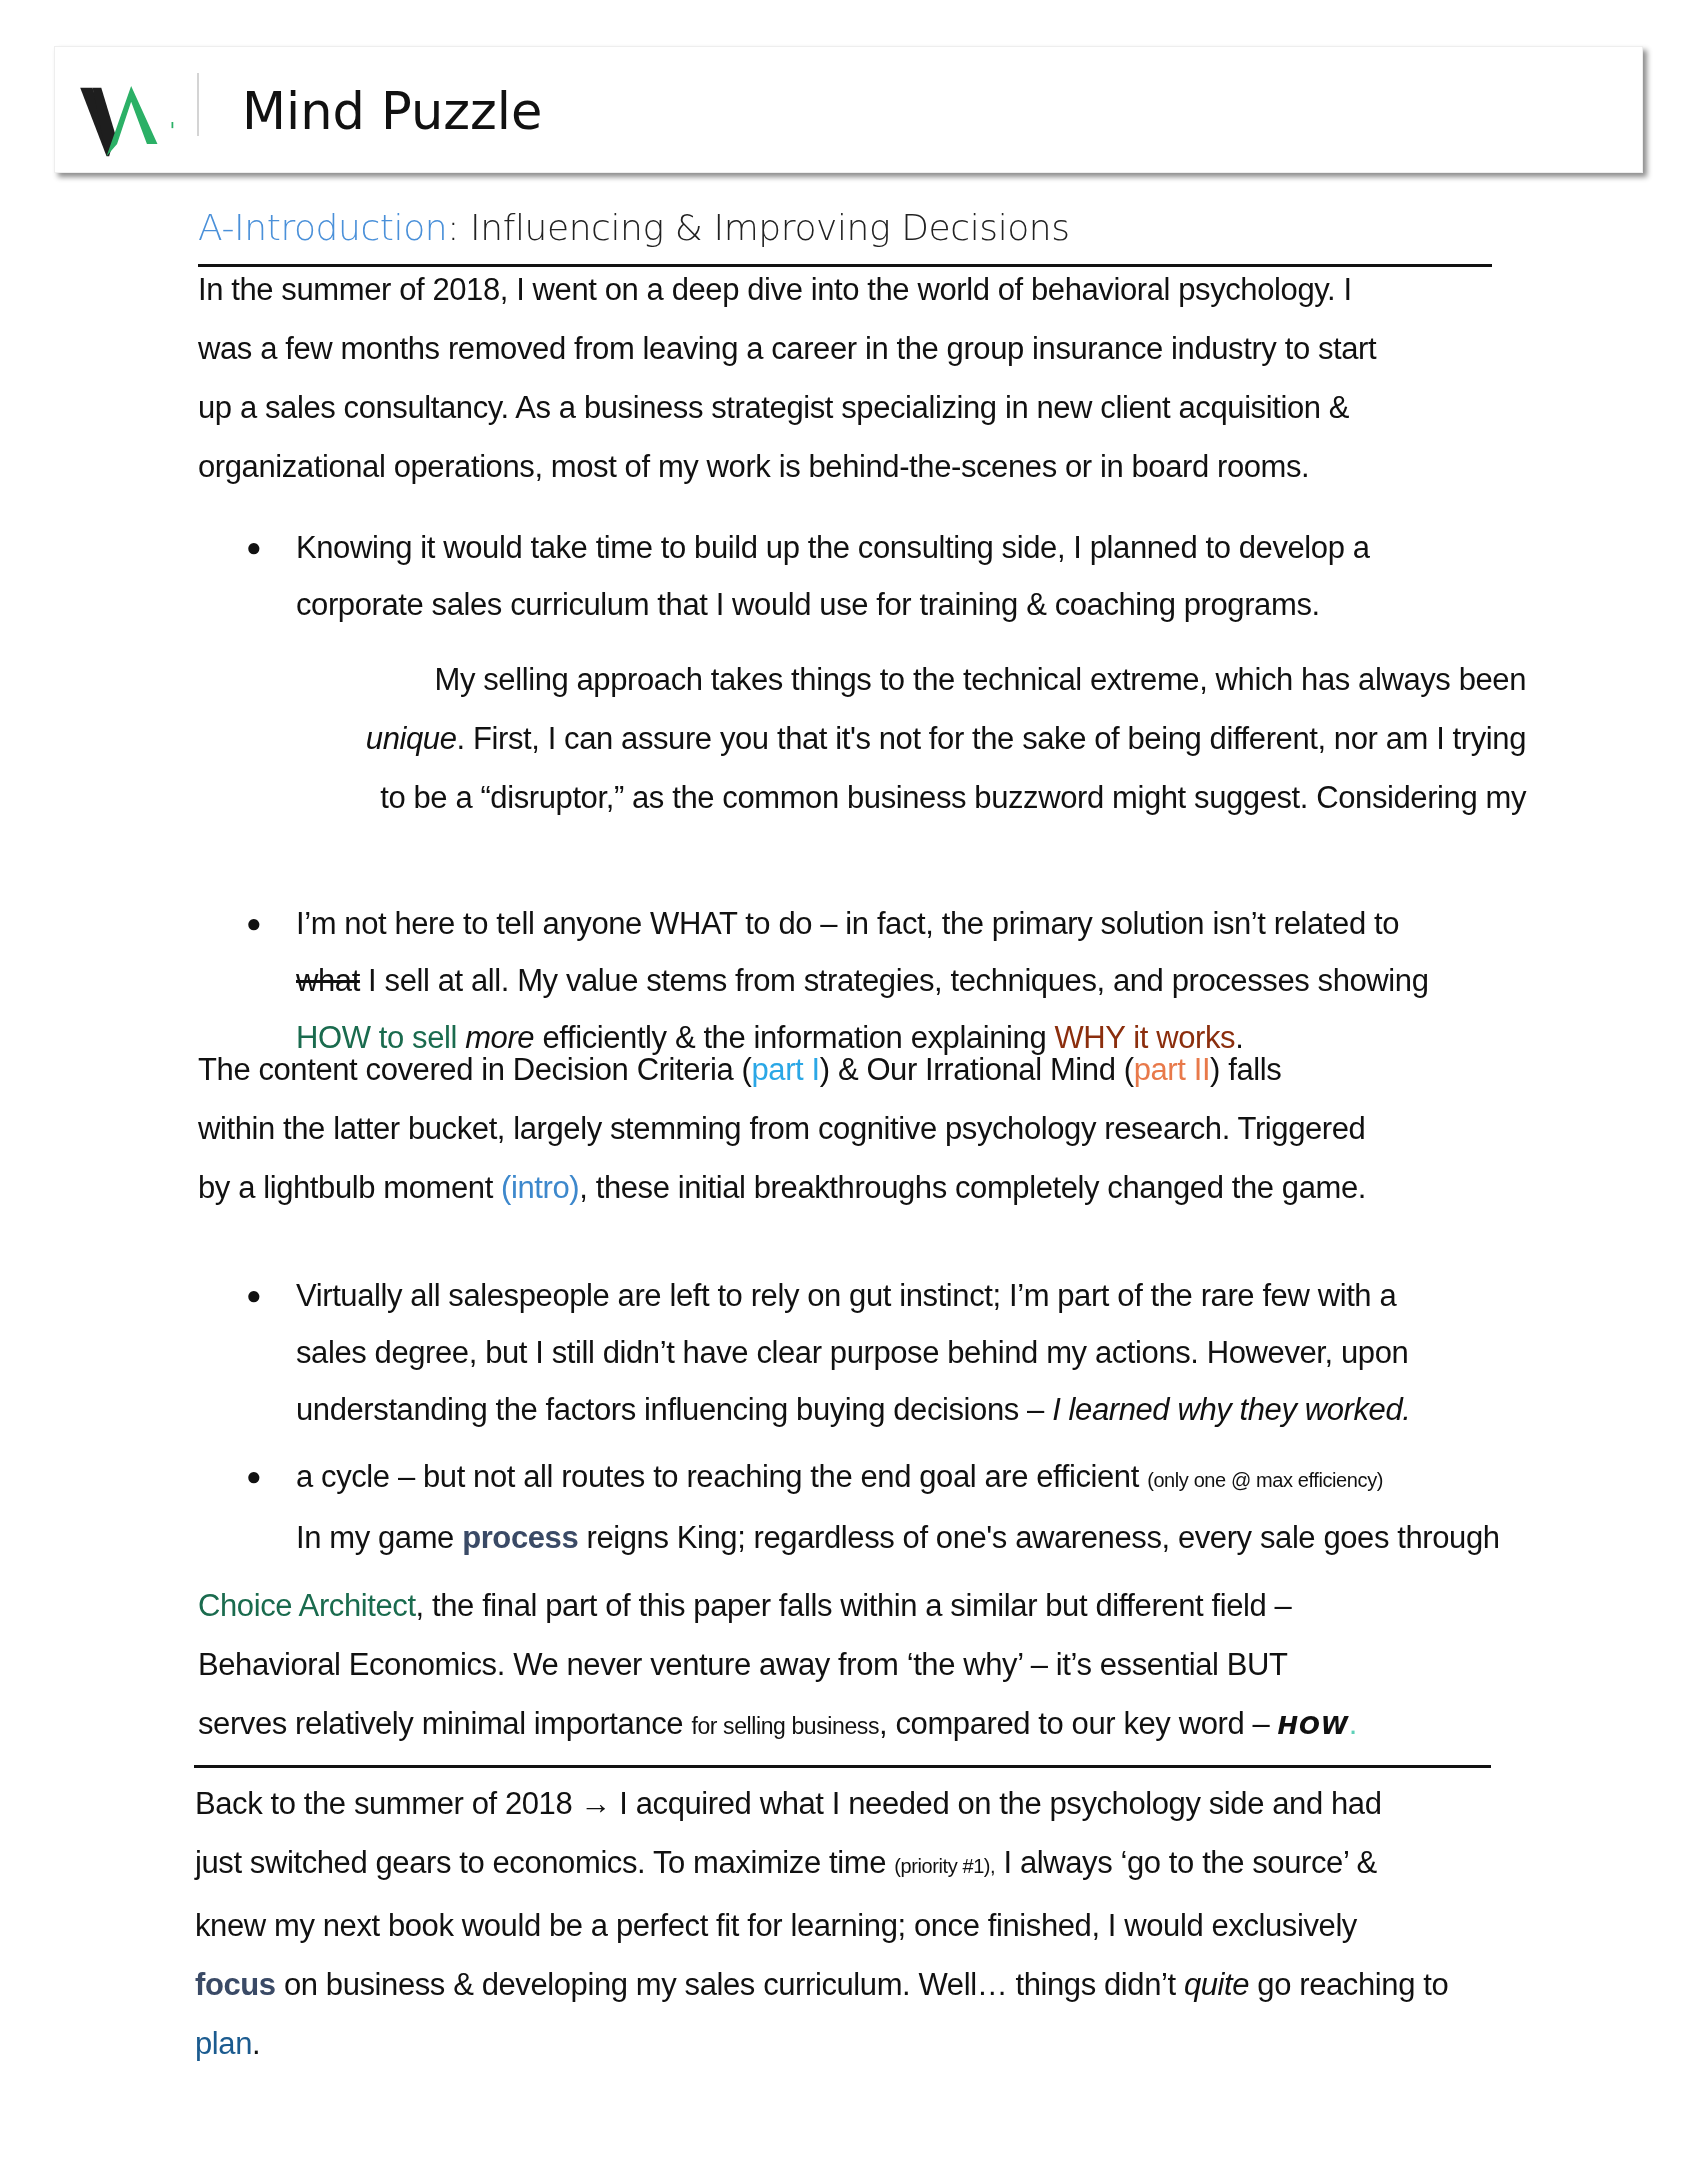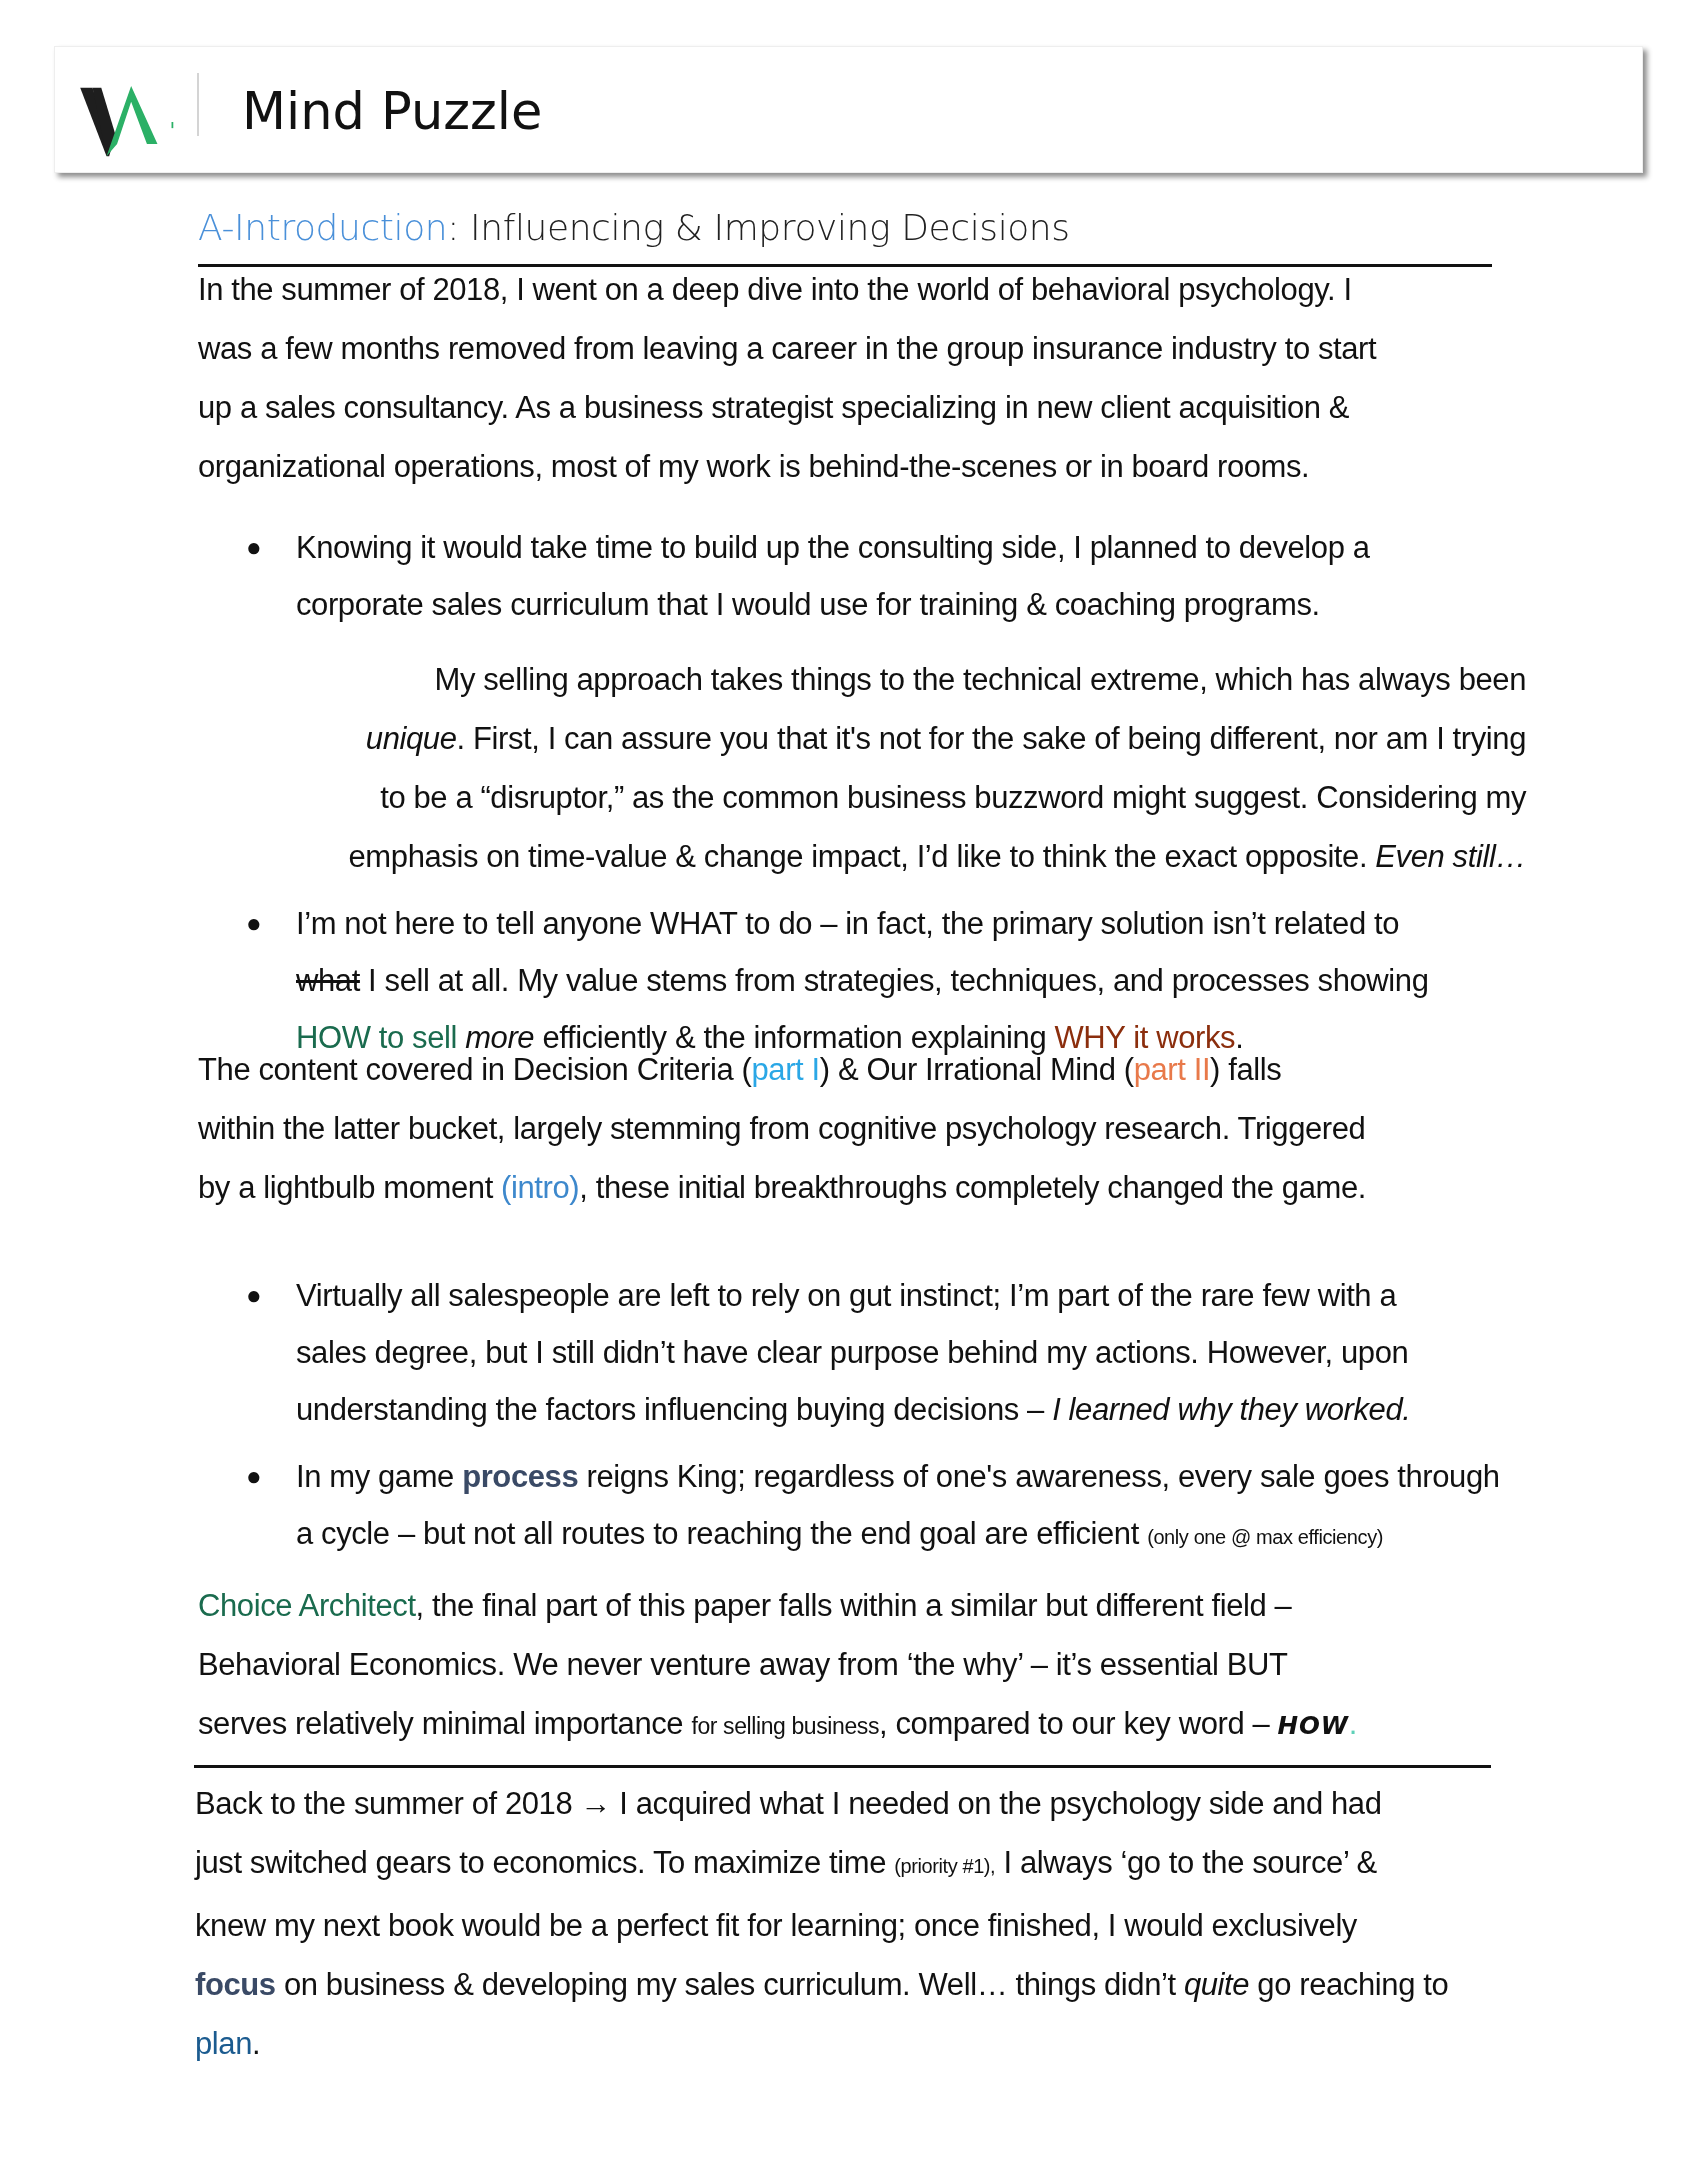--- a/index.html
+++ b/index.html
@@ -69,21 +69,20 @@
   <span class="btxt">
     <div>Knowing it would take time to build up the consulting side, I planned to develop a</div>
     <div>corporate sales curriculum that I would use for training &amp; coaching programs.</div>
   </span>
 </div>
 
 <div class="para" style="top:650px; left:209px;text-align:right;">
   <div>My selling approach takes things to the technical extreme, which has always been</div>
   <div><i>unique</i><span>. First, I can assure you that it's not for the sake of being different, nor am I trying</span></div>
   <div>to be a “disruptor,” as the common business buzzword might suggest. Considering my</div>
-  <div><span>emphasis on time-value &amp; change impact, I’d like to think the exact opposite. </span><i>Even still…</i></div>
 </div>
 
 <div class="bullet" style="top:895px;">
   <span class="dot">●</span>
   <span class="btxt">
     <div>I’m not here to tell anyone WHAT to do – in fact, the primary solution isn’t related to</div>
     <div><span class="strike">what</span><span> I sell at all. My value stems from strategies, techniques, and processes showing</span></div>
     <div><span class="green">HOW to sell</span> <i>more</i><span> efficiently &amp; the information explaining </span><span class="brown">WHY it works</span><span>.</span></div>
   </span>
 </div>
@@ -99,22 +98,22 @@
   <span class="btxt">
     <div>Virtually all salespeople are left to rely on gut instinct; I’m part of the rare few with a</div>
     <div>sales degree, but I still didn’t have clear purpose behind my actions. However, upon</div>
     <div><span>understanding the factors influencing buying decisions – </span><i>I learned why they worked.</i></div>
   </span>
 </div>
 
 <div class="bullet" style="top:1448px;">
   <span class="dot">●</span>
   <span class="btxt">
+    <div><span>a cycle – but not all routes to reaching the end goal are efficient </span><span class="tiny">(only one @ max efficiency)</span></div>
     <div><span>In my game </span><span class="slate">process</span><span> reigns King; regardless of one's awareness, every sale goes through</span></div>
-    <div><span>a cycle – but not all routes to reaching the end goal are efficient </span><span class="tiny">(only one @ max efficiency)</span></div>
   </span>
 </div>
 
 <div class="para" style="top:1576px;">
   <div><span class="green">Choice Architect</span><span>, the final part of this paper falls within a similar but different field –</span></div>
   <div>Behavioral Economics. We never venture away from ‘the why’ – it’s essential BUT</div>
   <div><span>serves relatively minimal importance </span><span class="small">for selling business</span><span>, compared to our key word – </span><span class="how">HOW</span><span class="teal-dot">.</span></div>
 </div>
 
 <div class="rule" style="top:1765px; left:194px; width:1297px;"></div>

